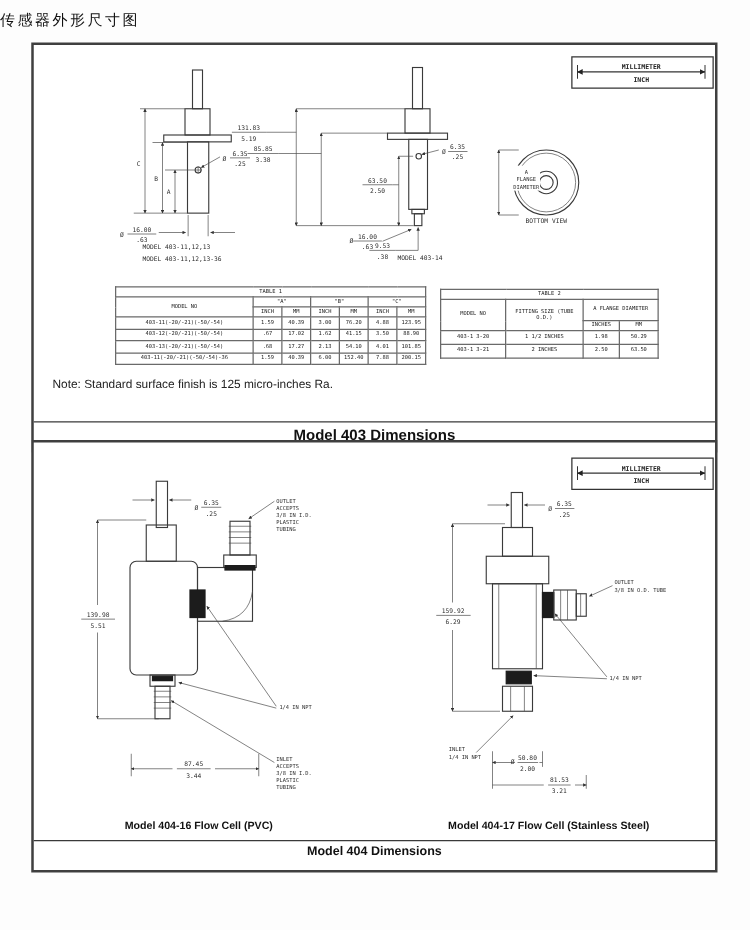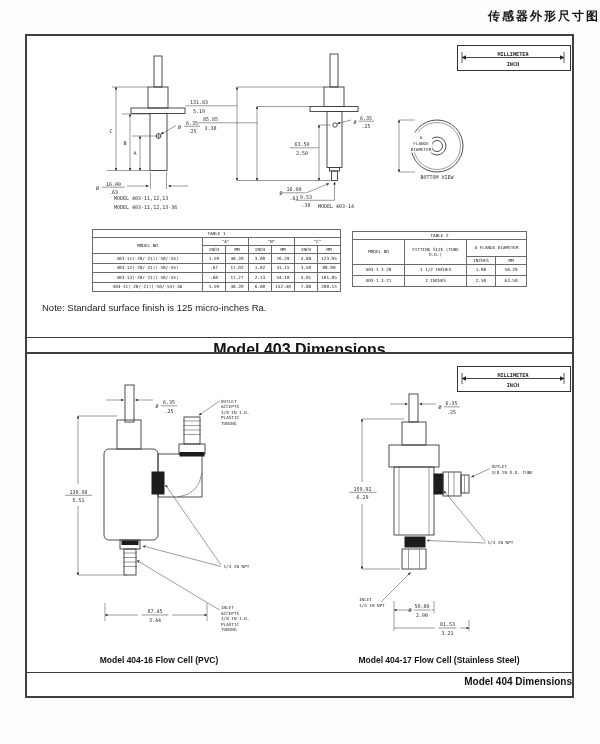--- a/index.html
+++ b/index.html
@@ -1,39 +1,39 @@
 <!DOCTYPE html>
 <html><head>
 <meta charset="utf-8">
 <style>
   html,body{margin:0;padding:0;}
   body{width:600px;height:744px;background:#fdfdfd;position:relative;
        font-family:"Liberation Sans",sans-serif;color:#1a1a1a;overflow:hidden;}
-  .page-title{position:absolute;top:8px;left:0;right:0;text-align:right;
-       font-weight:bold;font-size:12px;letter-spacing:2px;color:#111;}
+  .page-title{position:absolute;top:8px;left:0;right:0;text-align:left;
+       font-weight:normal;font-size:12px;letter-spacing:2px;color:#111;}
   .panel{position:absolute;left:25px;background:#fff;border:2px solid #3f3f3f;}
   #panel403{top:34px;width:545px;height:324px;}
   #panel404{top:352px;width:545px;height:342px;}
   svg.art{position:absolute;left:0;top:0;}
   .legend{position:absolute;width:112px;height:24px;border:1px solid #333;background:#fff;}
   #panel403 .legend{left:430px;top:9px;}
   #panel404 .legend{left:430px;top:12px;}
   .ln{stroke:#3a3a3a;stroke-width:0.9;fill:none;}
   .dl{stroke:#4a4a4a;stroke-width:0.55;fill:none;}
   .ul{stroke:#333;stroke-width:0.5;}
   .blk{fill:#1c1c1c;stroke:#1c1c1c;}
   text.dt{font-family:"DejaVu Sans Mono",monospace;font-size:5px;fill:#2e2e2e;}
   text.dts{font-family:"DejaVu Sans Mono",monospace;font-size:4.3px;fill:#2e2e2e;}
   text.lgt{font-family:"DejaVu Sans Mono",monospace;font-size:5.2px;fill:#222;font-weight:bold;}
   text.capt{font-family:"Liberation Sans",sans-serif;font-size:8.5px;font-weight:bold;fill:#111;}
   .note{position:absolute;left:15px;top:266px;font-size:9.5px;color:#222;}
   .cap-sep{position:absolute;left:0;right:0;border-top:1.2px solid #3a3a3a;}
   .cap-text{position:absolute;left:0;right:0;text-align:center;font-weight:bold;color:#111;}
-  #panel403 .cap-sep{top:301px;} #panel403 .cap-text{top:305px;font-size:16px;}
-  #panel404 .cap-sep{top:318px;} #panel404 .cap-text{top:322px;font-size:10px;text-align:right;}
+  #panel403 .cap-sep{top:301px;} #panel403 .cap-text{top:305px;font-size:12px;}
+  #panel404 .cap-sep{top:318px;} #panel404 .cap-text{top:322px;font-size:10px;}
   table.tb{position:absolute;border-collapse:collapse;table-layout:fixed;background:#fff;
        font-family:"DejaVu Sans Mono",monospace;font-size:4.3px;line-height:1.25;color:#222;}
   table.tb td{border:0.7px solid #6a6a6a;padding:0 1px;text-align:center;
        overflow:hidden;white-space:nowrap;}
   table.tb td.wrap{white-space:normal;line-height:1.2;}
   #table1{left:65px;top:193px;width:248px;}
   #table2{left:325px;top:195px;width:174px;}
   td.tt{height:7px;} td.hd{height:7px;} tr.dr td{height:8.5px;} tr.dr2 td{height:10px;}
   td.ml{text-align:left;padding-left:2px;}
 </style>

